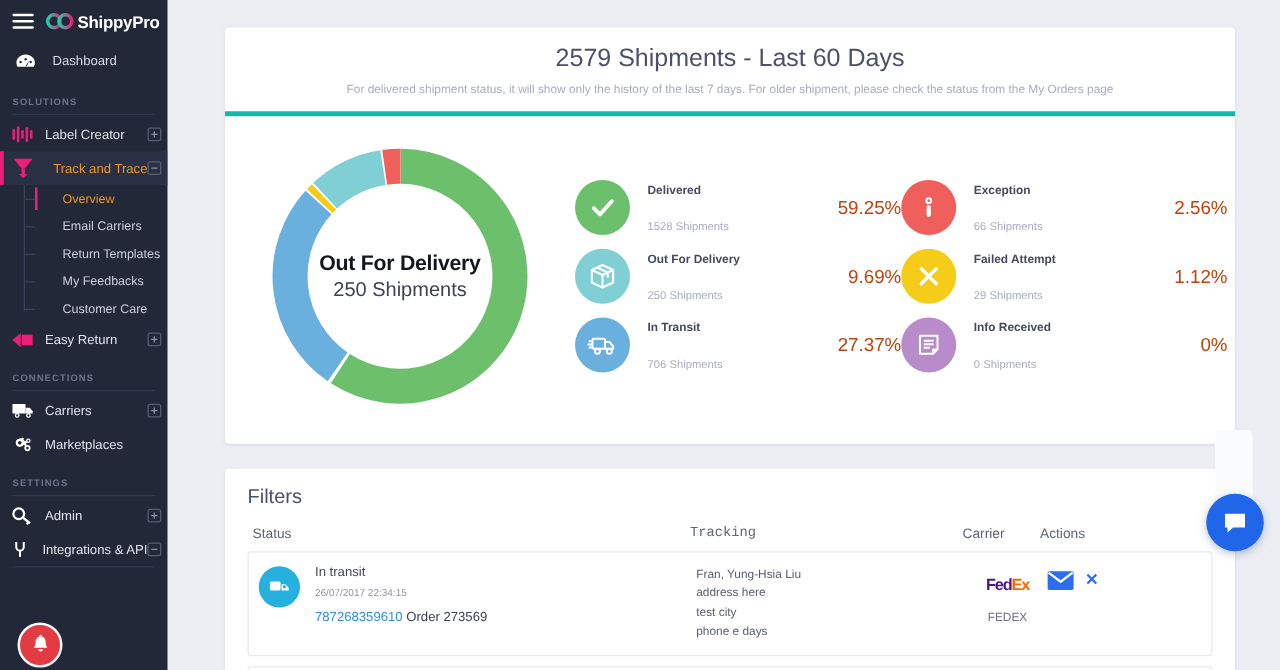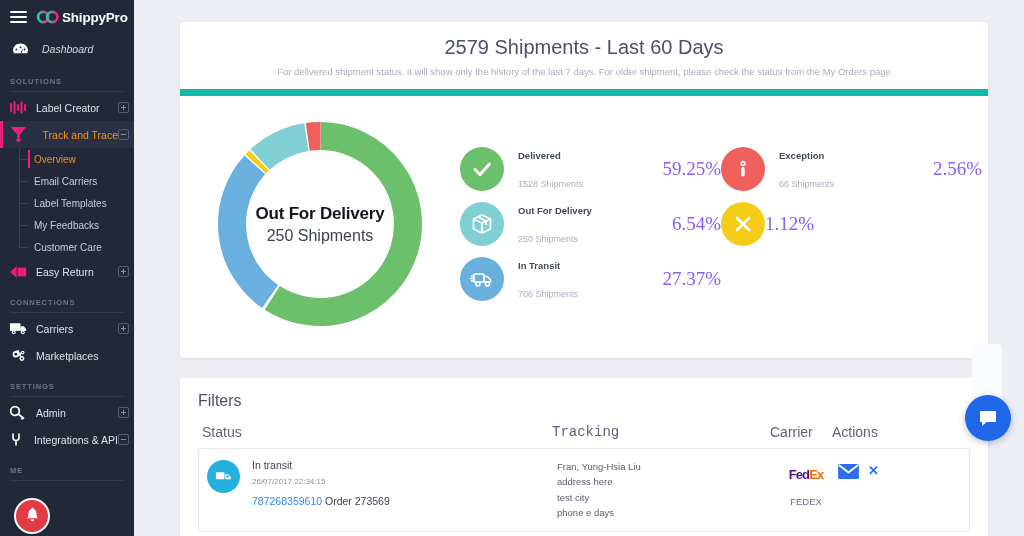--- a/index.html
+++ b/index.html
@@ -25,21 +25,21 @@
   .hamburger { width: 17px; display: flex; flex-direction: column; gap: 3px; cursor: pointer; }
   .hamburger i { display: block; height: 2px; background: #fff; border-radius: 1px; }
   .logo-wrap { display: flex; align-items: center; margin-left: 9px; gap: 2px; }
   .logo-mark { width: 24px; height: 14px; display: block; }
   .logo-text { font-size: 13.5px; font-weight: bold; color: #ffffff; letter-spacing: -0.2px; }
 
   .sb-dash {
     height: 30px; display: flex; align-items: center; padding-left: 12px; cursor: pointer;
   }
   .sb-dash .ico { width: 26px; display: flex; justify-content: flex-start; }
-  .sb-dash .lbl { font-size: 10.5px; color: #d7dae3; margin-left: 4px; font-style: italic; }
+  .sb-dash .lbl { font-size: 10.5px; color: #d7dae3; margin-left: 4px; }
 
   .sb-section {
     font-size: 7.5px; letter-spacing: 0.9px; color: #6e7488;
     padding: 13px 0 5px 10px; font-weight: bold;
   }
   .sb-rule { height: 1px; background: #343a4e; margin: 0 10px 2px 10px; }
 
   .sb-item {
     height: 27px; display: flex; align-items: center; padding-left: 9px;
     cursor: pointer; position: relative;
@@ -63,37 +63,37 @@
   .sub-list { position: relative; }
   .sub-list::before {
     content: ""; position: absolute; left: 19px; top: 0; bottom: 9px; width: 1px; background: #3b4158;
   }
   .sb-sub {
     height: 22px; display: flex; align-items: center; padding-left: 34px; cursor: pointer; position: relative;
   }
   .sb-sub::before {
     content: ""; position: absolute; left: 19px; top: 11px; width: 9px; height: 1px; background: #3b4158;
   }
-  .sb-sub .lbl { font-size: 10px; color: #c9cdd9; }
+  .sb-sub .lbl { font-size: 10px; color: #c9cdd9; margin-left: 16px; }
   .sb-sub.sel .lbl { color: #f0951d; }
   .sb-sub.sel::after {
     content: ""; position: absolute; left: 28px; top: 2px; bottom: 2px; width: 2px; background: #ec1e79;
   }
   .bell {
     position: absolute; left: 14px; bottom: 2px; width: 36px; height: 36px; border-radius: 50%;
     background: #e23b43; border: 2px solid #ffffff; display: flex; align-items: center; justify-content: center;
     cursor: pointer; z-index: 5;
   }
 
   
   .main { flex: 1; height: 536px; padding: 22px 36px 0 46px; overflow: hidden; }
   .card { background: #fff; border-radius: 3px; box-shadow: 0 1px 3px rgba(40,50,80,0.10); }
 
   .chart-card { padding: 0 0 12px 0; }
-  .chart-head { text-align: center; padding: 14px 20px 12px 20px; border-bottom: 7px solid #14b8a6; }
+  .chart-head { text-align: center; padding: 14px 20px 12px 20px; border-bottom: 4px solid #14b8a6; }
   .chart-title { font-size: 20px; color: #4b5168; font-weight: normal; }
   .chart-sub { font-size: 9.5px; color: #a8adbd; margin-top: 7px; }
 
   .chart-body { display: flex; align-items: center; padding: 12px 0 6px 0; }
   .donut-col { width: 280px; display: flex; justify-content: center; align-items: center; flex: 0 0 280px; }
   .donut-wrap { position: relative; width: 232px; height: 232px; }
   .donut-center {
     position: absolute; inset: 0; display: flex; flex-direction: column;
     align-items: center; justify-content: center; pointer-events: none;
   }
@@ -103,27 +103,27 @@
   .legend-col { flex: 1; display: flex; padding-right: 6px; }
   .legend-group { flex: 1; display: flex; flex-direction: column; gap: 11px; }
   .legend-row { display: flex; align-items: center; }
   .lg-icon {
     width: 44px; height: 44px; border-radius: 50%; flex: 0 0 44px;
     display: flex; align-items: center; justify-content: center;
   }
   .lg-text { margin-left: 14px; flex: 1; }
   .lg-name { font-size: 9.5px; color: #444a5c; font-weight: bold; }
   .lg-count { font-size: 9px; color: #a9aebc; margin-top: 18px; }
-  .lg-pct { font-size: 19px; color: #8b5cf6; white-space: nowrap; font-family: Liberation Serif, serif; }
+  .lg-pct { font-size: 15px; color: #c2410c; white-space: nowrap; }
 
   
   .filters-card { margin-top: 20px; padding: 14px 18px 0 18px; height: 190px; overflow: hidden; }
   .filters-title { font-size: 16px; color: #4b5168; }
   .tbl-head { display: flex; padding: 14px 4px 8px 4px; }
-  .th { font-size: 14px; color: #5e6479; }
+  .th { font-size: 11px; color: #5e6479; }
   .col-status { width: 350px; flex: 0 0 350px; }
   .col-tracking { width: 218px; flex: 0 0 218px; font-family: Liberation Mono, monospace; }
   .col-carrier { width: 62px; flex: 0 0 62px; }
   .col-actions { flex: 1; }
 
   .trow {
     border: 1px solid #e7e9f0; border-radius: 3px; display: flex;
     padding: 10px 4px 10px 8px; margin-bottom: 8px; background: #fff;
   }
   .st-cell { width: 350px; flex: 0 0 350px; display: flex; }
@@ -229,21 +229,21 @@
     </div>
 
     <div class="sub-list">
       <div class="sb-sub sel">
         <span class="lbl">Overview</span>
       </div>
       <div class="sb-sub">
         <span class="lbl">Email Carriers</span>
       </div>
       <div class="sb-sub">
-        <span class="lbl">Label Templates</span>
+        <span class="lbl">Return Templates</span>
       </div>
       <div class="sb-sub">
         <span class="lbl">My Feedbacks</span>
       </div>
       <div class="sb-sub">
         <span class="lbl">Customer Care</span>
       </div>
     </div>
 
     <div class="sb-item">
@@ -309,21 +309,20 @@
       <span class="ico">
         <svg width="16" height="15" viewBox="0 0 16 15">
           <path d="M4 1.5v4c0 1.7 1.3 3 3 3s3-1.3 3-3v-4" fill="none" stroke="#fff" stroke-width="1.6"></path>
           <path d="M7 8.5v5" stroke="#fff" stroke-width="1.6"></path>
         </svg>
       </span>
       <span class="lbl">Integrations &amp; API</span>
       <span class="exp"></span>
     </div>
 
-    <div class="sb-section">ME</div>
     <div class="sb-rule"></div>
 
     <div class="bell">
       <svg width="17" height="18" viewBox="0 0 18 19">
         <path d="M9 2.2c-2.6 0-4.2 1.8-4.2 4.4 0 3.3-1.1 4.6-1.6 5.2h11.6c-.5-.6-1.6-1.9-1.6-5.2 0-2.6-1.6-4.4-4.2-4.4z" fill="#fff"></path>
         <circle cx="9" cy="2" r="1.2" fill="#fff"></circle>
         <path d="M7.1 13.2a1.9 1.9 0 0 0 3.8 0z" fill="#fff"></path>
       </svg>
     </div>
   </div>
@@ -377,21 +376,21 @@
                   <path d="M12 3 L20.5 7 L20.5 17 L12 21 L3.5 17 L3.5 7 Z"></path>
                   <path d="M3.5 7 L12 11 L20.5 7"></path>
                     <path d="M12 11 L12 21"></path>
                   <path d="M7.7 5 L16.2 9 L16.2 13"></path>
                 </svg>
               </span>
               <span class="lg-text">
                 <span class="lg-name" style="display:block">Out For Delivery</span>
                 <span class="lg-count" style="display:block">250 Shipments</span>
               </span>
-              <span class="lg-pct">6.54%</span>
+              <span class="lg-pct">9.69%</span>
             </div>
 
             <div class="legend-row">
               <span class="lg-icon" style="background:#6ab0de">
                 <svg width="26" height="24" viewBox="0 0 26 24" fill="none" stroke="#fff" stroke-width="1.6">
                   <rect x="5" y="7" width="10" height="8" rx="1"></rect>
                   <path d="M15 9.5h3.6L21.5 13v2H15z"></path>
                   <circle cx="9" cy="17" r="2"></circle>
                     <circle cx="18.5" cy="17" r="2"></circle>
                   <path d="M2 9h3M1 11.5h4M2 14h3"></path>
@@ -419,23 +418,41 @@
               </span>
               <span class="lg-pct">2.56%</span>
             </div>
 
             <div class="legend-row">
               <span class="lg-icon" style="background:#f5cd18">
                 <svg width="24" height="24" viewBox="0 0 24 24" fill="none" stroke="#fff" stroke-width="2.6" stroke-linecap="round">
                   <path d="M6 6 L18 18 M18 6 L6 18"></path>
                 </svg>
               </span>
+              <span class="lg-text">
+                <span class="lg-name" style="display:block">Failed Attempt</span>
+                <span class="lg-count" style="display:block">29 Shipments</span>
+              </span>
               <span class="lg-pct">1.12%</span>
             </div>
 
+            <div class="legend-row">
+              <span class="lg-icon" style="background:#b88ccb">
+                <svg width="24" height="24" viewBox="0 0 24 24" fill="none" stroke="#fff" stroke-width="1.6" stroke-linejoin="round">
+                  <path d="M5 4.5h14v11l-3.5 3.5H5z"></path>
+                  <path d="M19 15.5h-3.5V19"></path>
+                  <path d="M8 8.5h8M8 11.3h8M8 14.1h5"></path>
+                </svg>
+              </span>
+              <span class="lg-text">
+                <span class="lg-name" style="display:block">Info Received</span>
+                <span class="lg-count" style="display:block">0 Shipments</span>
+              </span>
+              <span class="lg-pct">0%</span>
+            </div>
           </div>
 
         </div>
       </div>
     </div>
 
     <div class="card filters-card">
       <div class="filters-title">Filters</div>
 
       <div class="tbl-head">

